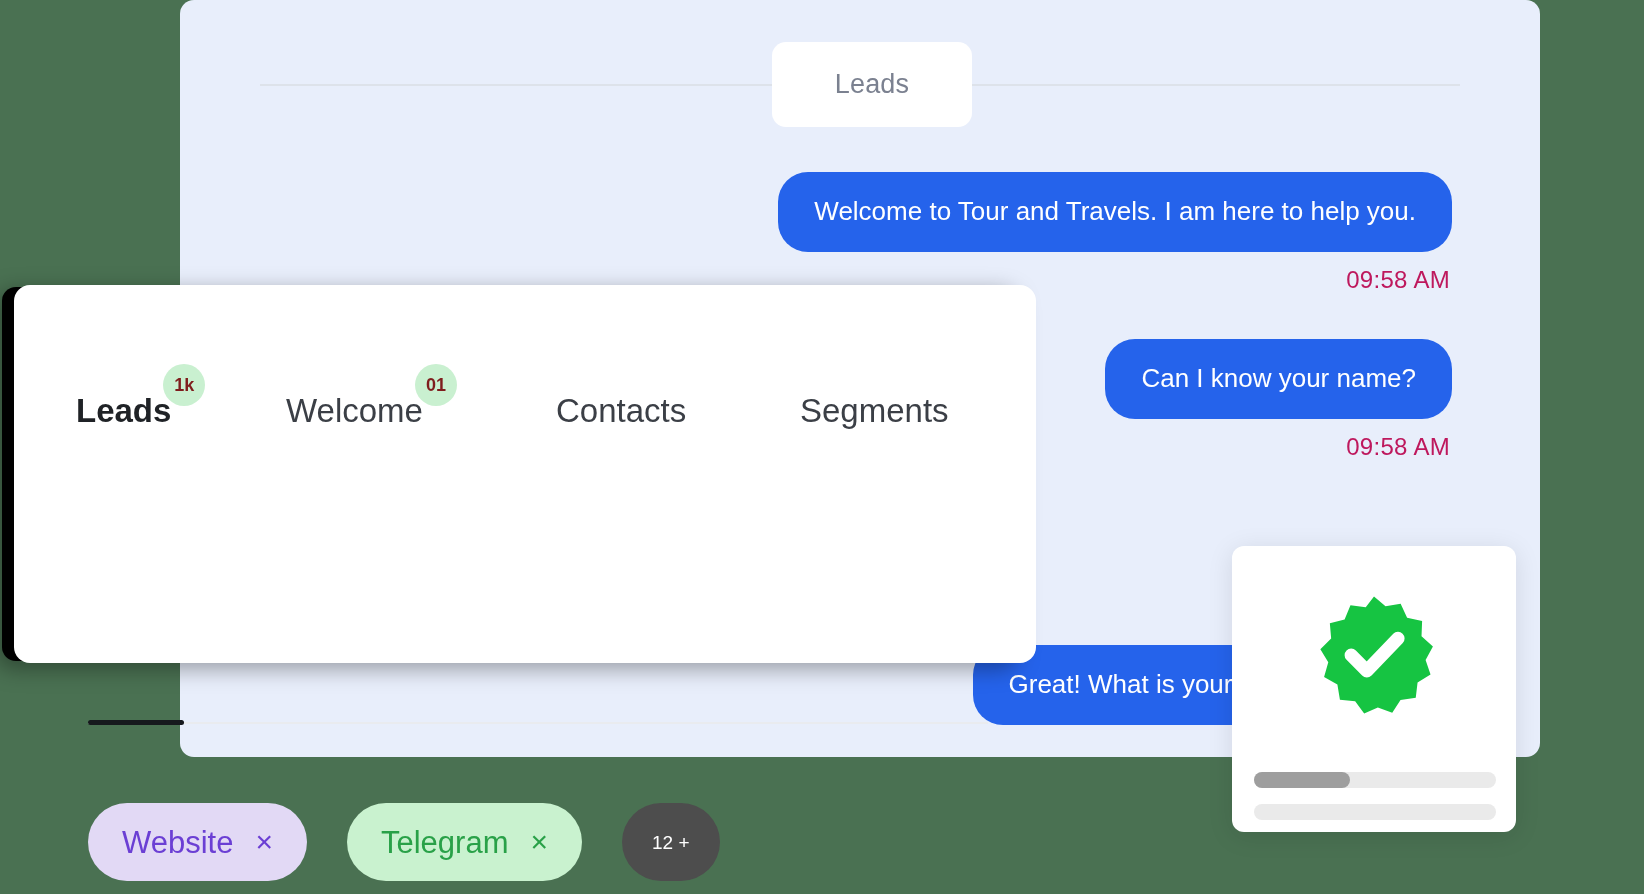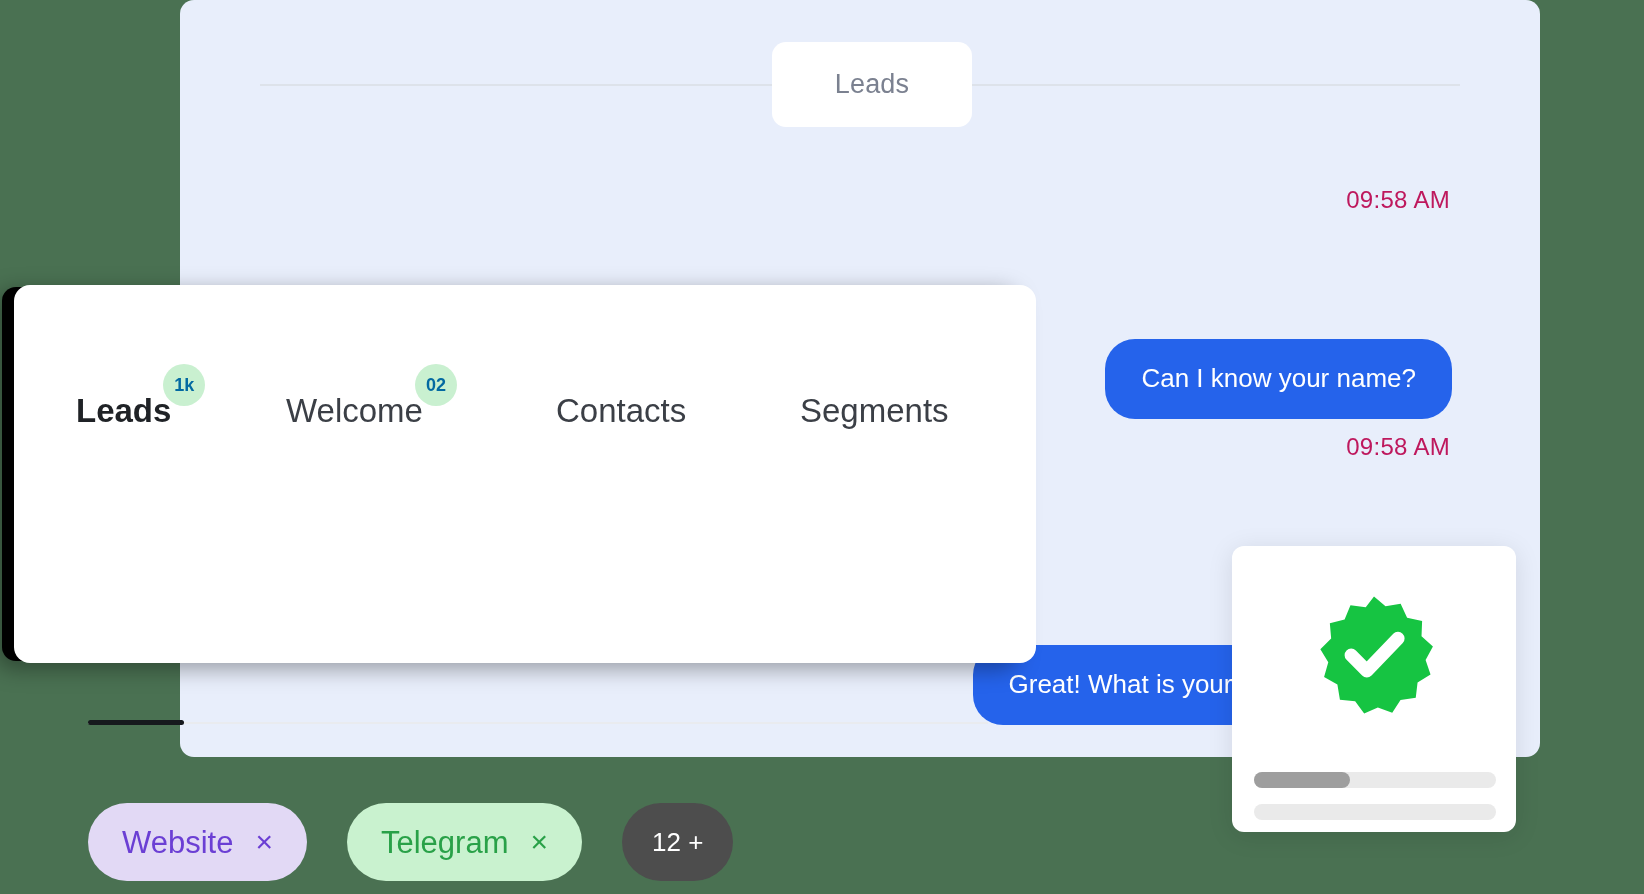--- a/index.html
+++ b/index.html
@@ -120,21 +120,21 @@
     color: #1f2226;
   }
   .tab-badge {
     position: absolute;
     top: -30px;
     right: -34px;
     width: 42px;
     height: 42px;
     border-radius: 50%;
     background: #c9f0d0;
-    color: #0369a1;
+    color: #7f1d1d;
     font-size: 18px;
     font-weight: bold;
     display: flex;
     align-items: center;
     justify-content: center;
     line-height: 1;
   }
 
   #tab-leads     { left: 0px; }
   #tab-messages  { left: 210px; }
@@ -177,21 +177,21 @@
     padding: 0 34px;
     font-size: 31px;
     line-height: 1;
     white-space: nowrap;
   }
   .pill-website  { background: #e2d9f5; color: #6b3fd4; }
   .pill-telegram { background: #c9f2cf; color: #29a148; }
   .pill-more {
     background: #4d4d4d;
     color: #ffffff;
-    font-size: 26px;
+    font-size: 19px;
     padding: 0 30px;
     gap: 6px;
   }
   .x-icon {
     display: inline-block;
     font-size: 30px;
     line-height: 1;
     font-weight: 400;
   }
 
@@ -239,20 +239,21 @@
 
 <div id="stage">
 
   <div class="chat-panel">
 
     <div class="day-divider"></div>
 
     <div class="day-chip">Leads</div>
 
     <div class="msg-row" id="msg-1">
+      <div class="bubble">Welcome to Tour and Travels. I am here to help you.</div>
       <div class="msg-time">09:58 AM</div>
     </div>
 
     <div class="msg-row" id="msg-2">
       <div class="bubble">Can I know your name?</div>
       <div class="msg-time">09:58 AM</div>
     </div>
 
     <div class="msg-row" id="msg-3">
       <div class="bubble">Great! What is your email address?</div>
@@ -264,21 +265,21 @@
 
     <div class="tabs-row">
 
       <div class="tab active" id="tab-leads">
         <span>Leads</span>
         <span class="tab-badge">1k</span>
       </div>
 
       <div class="tab" id="tab-messages">
         <span>Welcome</span>
-        <span class="tab-badge">02</span>
+        <span class="tab-badge">01</span>
       </div>
 
       <div class="tab" id="tab-contacts">
         <span>Contacts</span>
       </div>
 
       <div class="tab" id="tab-segments">
         <span>Segments</span>
       </div>
 

